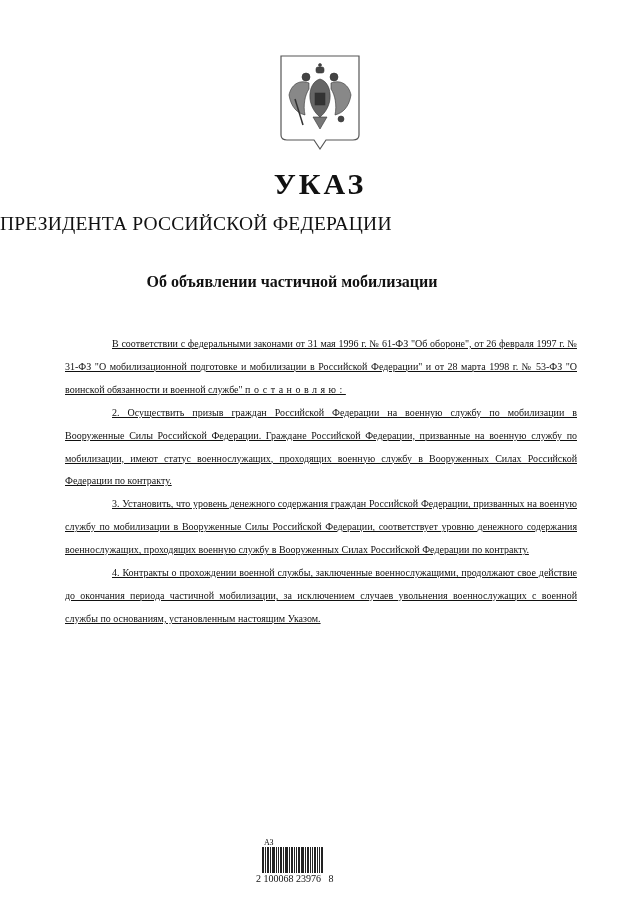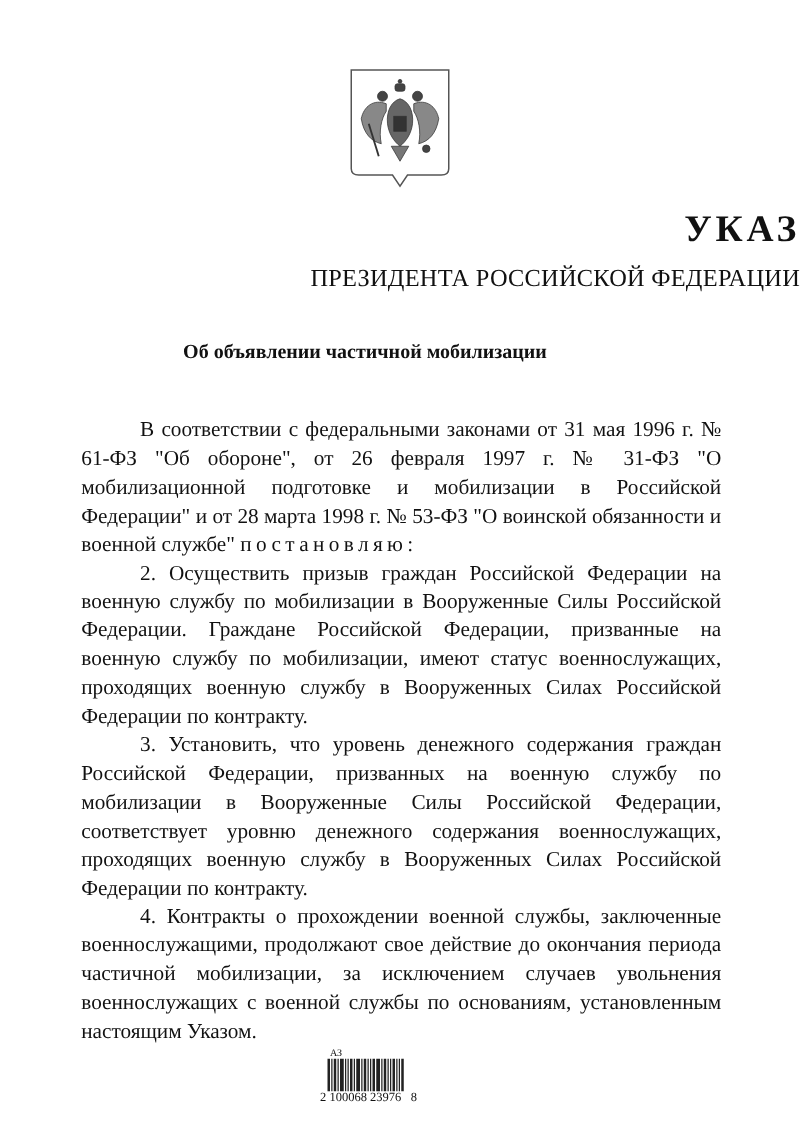--- a/index.html
+++ b/index.html
@@ -1,25 +1,25 @@
 <!DOCTYPE html>
 <html><head>
 <meta charset="utf-8">
 <style>
   html, body { margin:0; padding:0; background:#ffffff; }
   body { width:640px; height:905px; position:relative; overflow:hidden;
          font-family:"Liberation Serif", "DejaVu Serif", serif; color:#111; }
   .emblem { position:absolute; left:279px; top:55px; width:82px; height:96px; }
-  .title { position:absolute; left:0; width:640px; top:166px; text-align:right;
+  .title { position:absolute; left:0; width:640px; top:166px; text-align:center;
            font-size:30px; font-weight:bold; letter-spacing:3px; line-height:36px; }
-  .subtitle { position:absolute; left:0; width:640px; top:212px; text-align:right;
+  .subtitle { position:absolute; left:0; width:640px; top:212px; text-align:left;
               font-size:19.5px; line-height:24px; letter-spacing:0.2px; }
   .heading { position:absolute; left:0; width:584px; top:272px; text-align:center;
              font-size:16px; font-weight:bold; line-height:20px; }
-  .body { position:absolute; left:65px; width:512px; top:333px; font-size:17px; line-height:22.9px; }
+  .body { position:absolute; left:65px; width:512px; top:333px; font-size:10px; line-height:22.9px;text-decoration:underline; }
   .para { margin:0; text-align:justify; text-indent:47px; }
   .spaced { letter-spacing:3.5px; }
   .barcode-mark { position:absolute; left:264px; top:838px; font-size:8px; }
   .bars { position:absolute; left:262px; top:847px; width:72px; height:26px; display:flex; gap:1px; }
   .bars span { display:block; background:#222; height:100%; }
   .barcode-num { position:absolute; left:256px; top:873px; font-size:10px; line-height:12px; white-space:pre; }
 </style>
 </head>
 <body>
 

